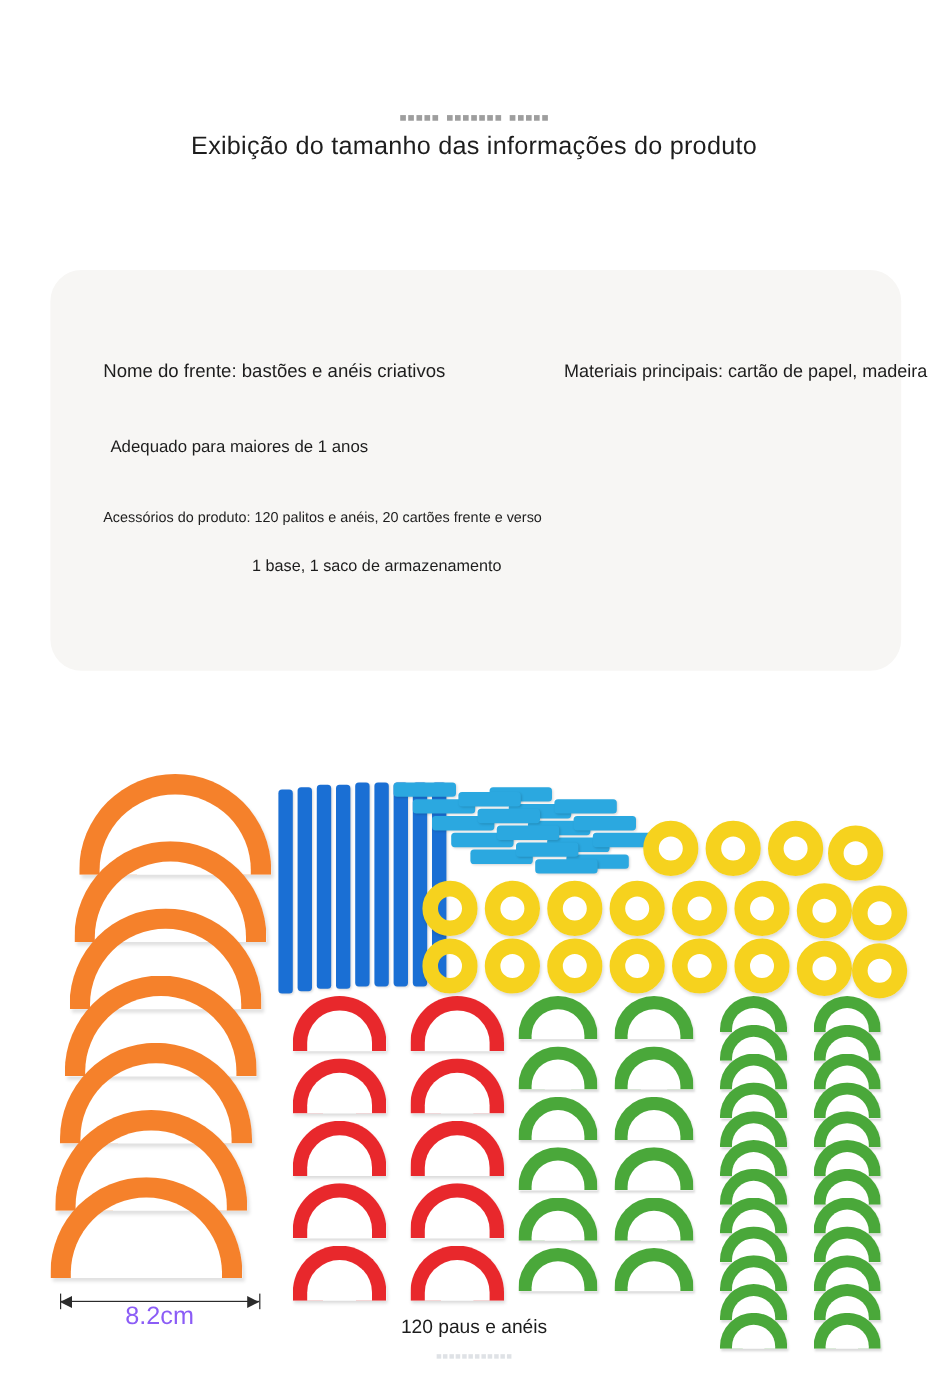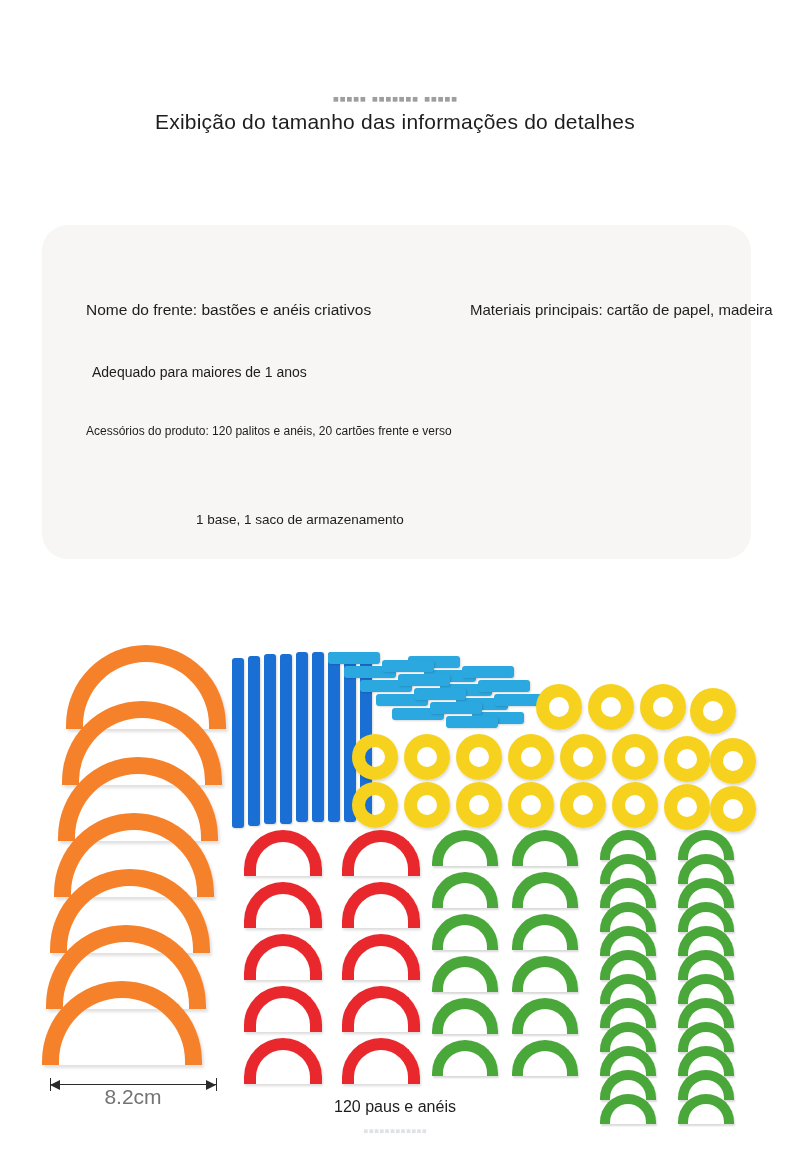--- a/index.html
+++ b/index.html
@@ -62,21 +62,21 @@
   .info-line {
     position: absolute;
     white-space: nowrap;
     color: #1d1d1d;
   }
   .il-name       { left: 44px;  top: 76px;  font-size: 15.5px; }
   .il-materials  { left: 428px; top: 76px;  font-size: 15px; }
   .il-age        { left: 50px;  top: 139px; font-size: 14px;  }
   .il-size       { left: 428px; top: 139px; font-size: 12.5px; }
   .il-acc        { left: 44px;  top: 199px; font-size: 12px;  }
-  .il-acc2       { left: 154px; top: 239px; font-size: 13.5px; margin-top: 48px; }
+  .il-acc2       { left: 168px; top: 239px; font-size: 13.5px; }
 
   
   .photo {
     position: absolute;
     left: 0;
     top: 620px;
     width: 790px;
     height: 500px;
   }
 
@@ -175,21 +175,21 @@
   .arrow.left  { left: 6px;  border-right: 10px solid #2b2b2b; }
   .arrow.right { left: 162px; border-left: 10px solid #2b2b2b; }
 
   .measure-label {
     position: absolute;
     left: 44px;
     top: 1085px;
     width: 178px;
     text-align: center;
     font-size: 21px;
-    color: #737373;
+    color: #8b5cf6;
   }
 
   .caption {
     position: absolute;
     left: 0;
     top: 1098px;
     width: 790px;
     text-align: center;
     font-size: 16px;
     color: #1d1d1d;
@@ -205,21 +205,21 @@
     font-size: 15px;
     color: #d8dce0;
     opacity: 0.8;
   }
 </style>
 </head>
 <body>
 
 <div class="header">
   <div class="header-ghost">▪▪▪▪▪  ▪▪▪▪▪▪▪   ▪▪▪▪▪</div>
-  <div class="header-title">Exibição do tamanho das informações do detalhes</div>
+  <div class="header-title">Exibição do tamanho das informações do produto</div>
 </div>
 
 <div class="info-card">
   <div class="info-line il-name">Nome do frente: bastões e anéis criativos</div>
   <div class="info-line il-materials">Materiais principais: cartão de papel, madeira</div>
   <div class="info-line il-age">Adequado para maiores de 1 anos</div>
   <div class="info-line il-acc">Acessórios do produto: 120 palitos e anéis, 20 cartões frente e verso</div>
   <div class="info-line il-acc2">1 base, 1 saco de armazenamento</div>
 </div>
 

